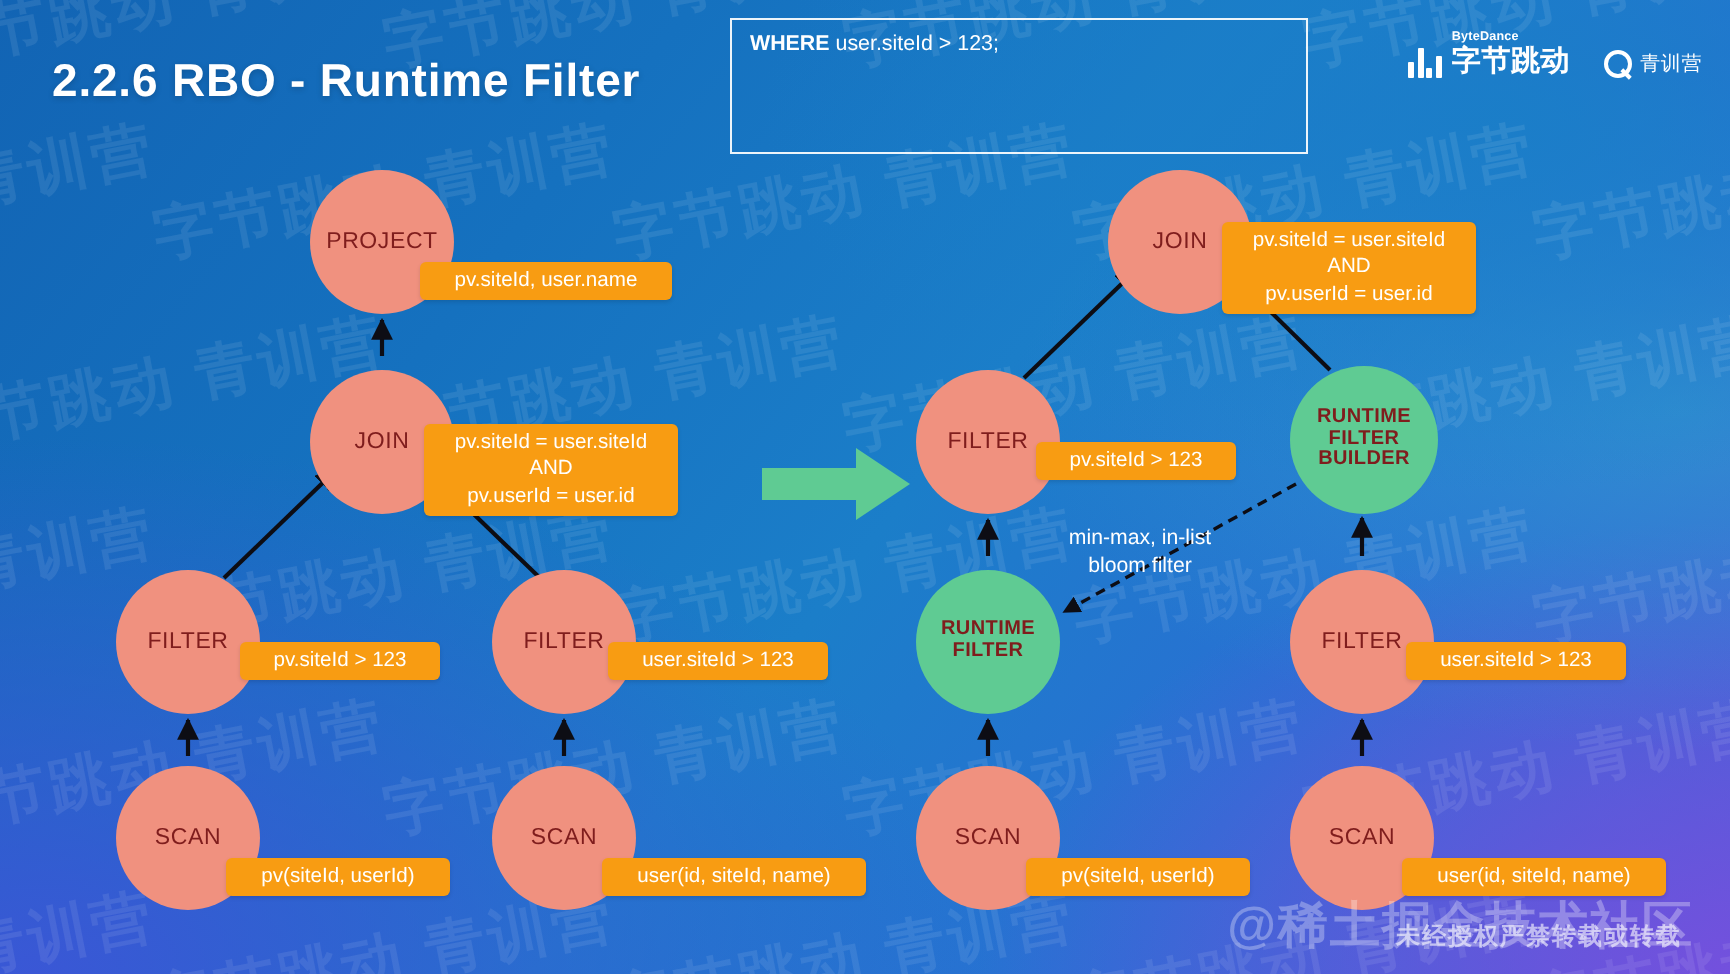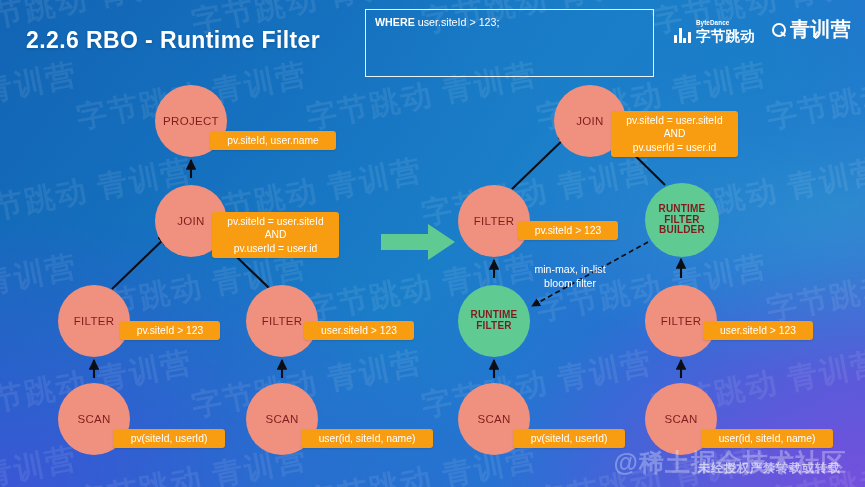--- a/index.html
+++ b/index.html
@@ -71,21 +71,21 @@
   .bd-cn { font-size: 14.5px; font-weight: 700; letter-spacing: .3px; }
   .logo-qxy { display: flex; align-items: center; gap: 4px; }
   .qxy-mark {
     width: 14px; height: 14px; border-radius: 50%;
     border: 2.1px solid #fff; position: relative;
   }
   .qxy-mark::after {
     content: ""; position: absolute; right: -2px; bottom: -1px;
     width: 6px; height: 2.1px; background: #fff; transform: rotate(45deg);
   }
-  .qxy-cn { font-size: 20px; font-weight: 700; letter-spacing: .3px; }
+  .qxy-cn { font-size: 10px; font-weight: 400; letter-spacing: .3px; }
 
   
   #edges { position: absolute; inset: 0; }
 
   
   .node {
     position: absolute;
     border-radius: 50%;
     display: flex; align-items: center; justify-content: center;
     text-align: center;

